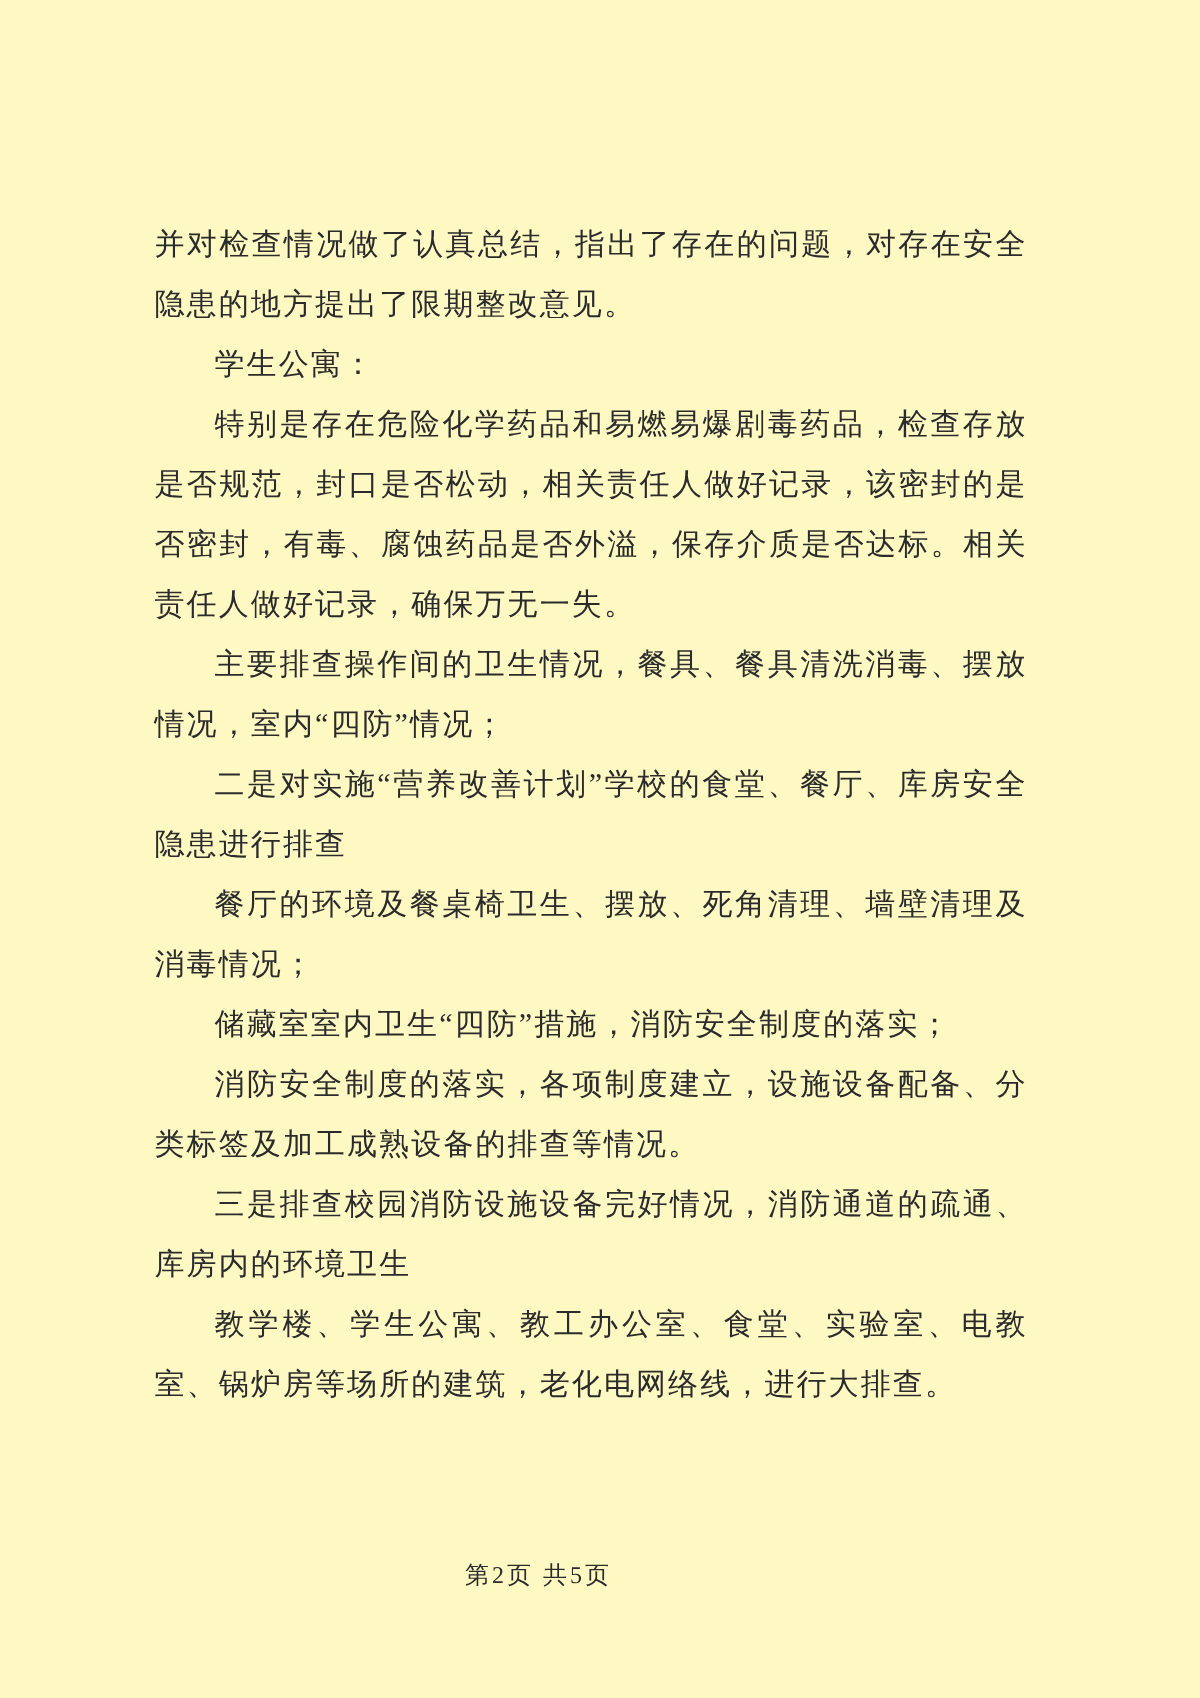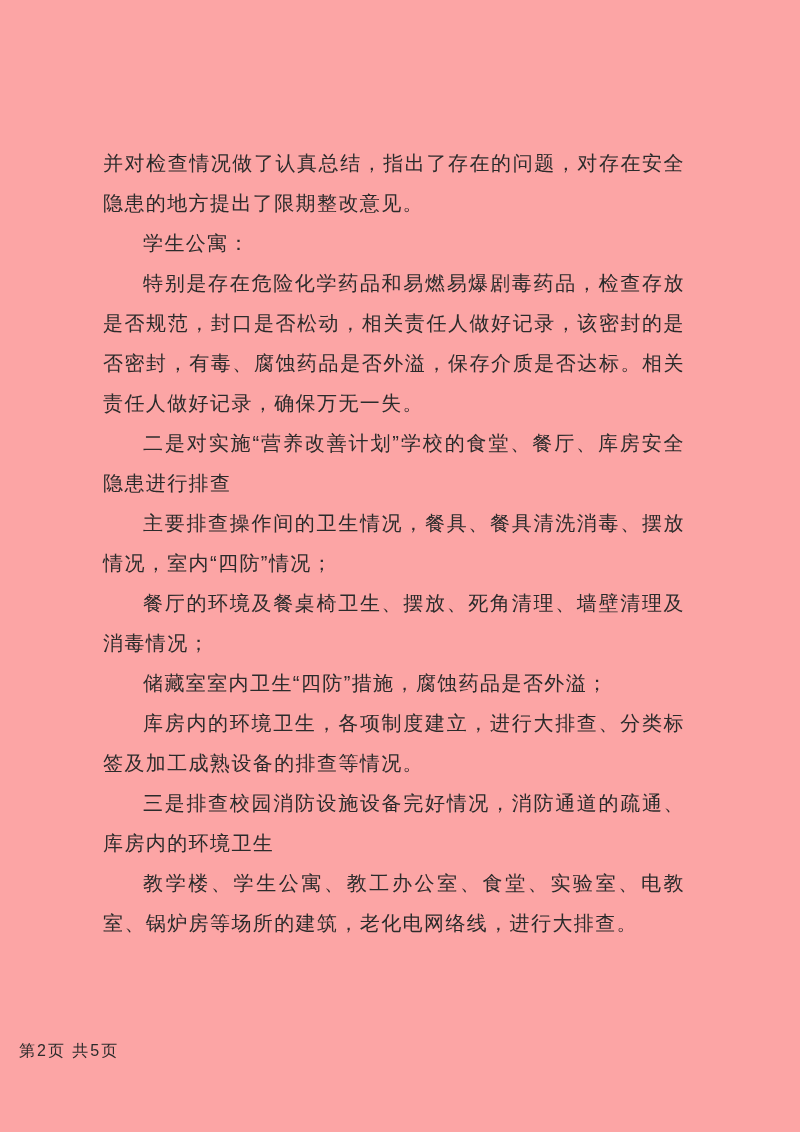--- a/index.html
+++ b/index.html
@@ -4,23 +4,23 @@
 <style>
   html, body {
     margin: 0;
     padding: 0;
     background: #ffffff;
   }
   .page {
     position: relative;
     width: 800px;
     height: 1132px;
-    background: #fca5a5;
+    background: #fef9c3;
     overflow: hidden;
-    font-family: Liberation Sans, sans-serif;
+    font-family: Liberation Serif, serif;
     color: #2b2b2b;
   }
   .doc-body {
     position: absolute;
     left: 103px;
     top: 143px;
     width: 582px;
     font-size: 20px;
     line-height: 40px;
     letter-spacing: 1.4px;
@@ -31,45 +31,46 @@
     padding: 0;
   }
   .doc-body p.para.indent {
     text-indent: 2em;
   }
   .page-footer {
     position: absolute;
     top: 1040px;
     left: 0;
     width: 680px;
+    text-align: center;
     font-size: 16px;
     line-height: 22px;
     letter-spacing: 2px;
     color: #2b2b2b;
   }
   .page-footer .footer-text {
     position: relative;
     left: 19px;
   }
 </style>
 </head>
 <body>
 
 <div class="page">
 
   <div class="doc-body">
 
   <p class="para">并对检查情况做了认真总结，指出了存在的问题，对存在安全隐患的地方提出了限期整改意见。</p>
       <p class="para indent">学生公寓：</p>
       <p class="para indent">特别是存在危险化学药品和易燃易爆剧毒药品，检查存放是否规范，封口是否松动，相关责任人做好记录，该密封的是否密封，有毒、腐蚀药品是否外溢，保存介质是否达标。相关责任人做好记录，确保万无一失。</p>
+      <p class="para indent">主要排查操作间的卫生情况，餐具、餐具清洗消毒、摆放情况，室内“四防”情况；</p>
       <p class="para indent">二是对实施“营养改善计划”学校的食堂、餐厅、库房安全隐患进行排查</p>
-      <p class="para indent">主要排查操作间的卫生情况，餐具、餐具清洗消毒、摆放情况，室内“四防”情况；</p>
       <p class="para indent">餐厅的环境及餐桌椅卫生、摆放、死角清理、墙壁清理及消毒情况；</p>
-      <p class="para indent">储藏室室内卫生“四防”措施，腐蚀药品是否外溢；</p>
-      <p class="para indent">库房内的环境卫生，各项制度建立，进行大排查、分类标签及加工成熟设备的排查等情况。</p>
+      <p class="para indent">储藏室室内卫生“四防”措施，消防安全制度的落实；</p>
+      <p class="para indent">消防安全制度的落实，各项制度建立，设施设备配备、分类标签及加工成熟设备的排查等情况。</p>
       <p class="para indent">三是排查校园消防设施设备完好情况，消防通道的疏通、库房内的环境卫生</p>
       <p class="para indent">教学楼、学生公寓、教工办公室、食堂、实验室、电教室、锅炉房等场所的建筑，老化电网络线，进行大排查。</p>
     </div>
 
   <div class="page-footer">
     <span class="footer-text">第2页 共5页</span>
   </div>
 
 </div>
 

